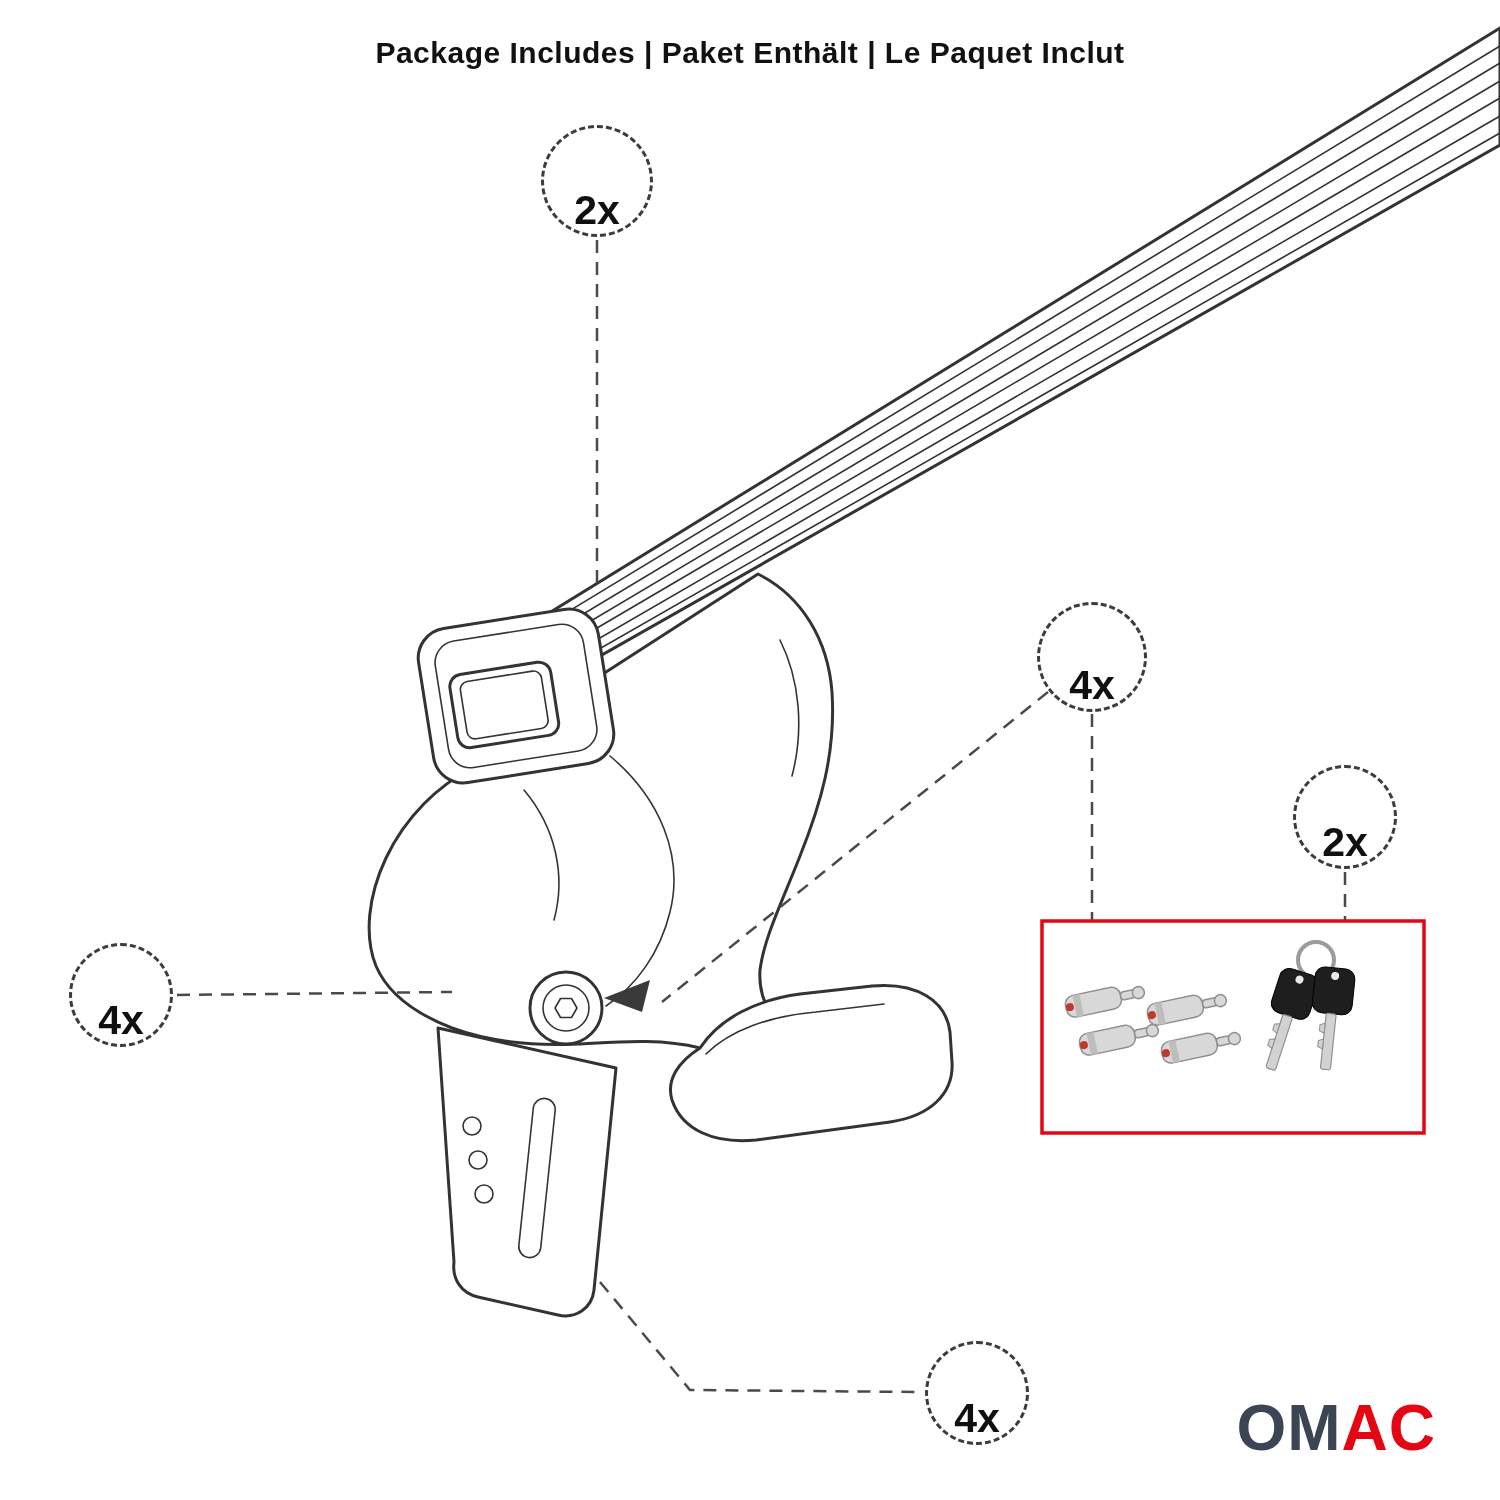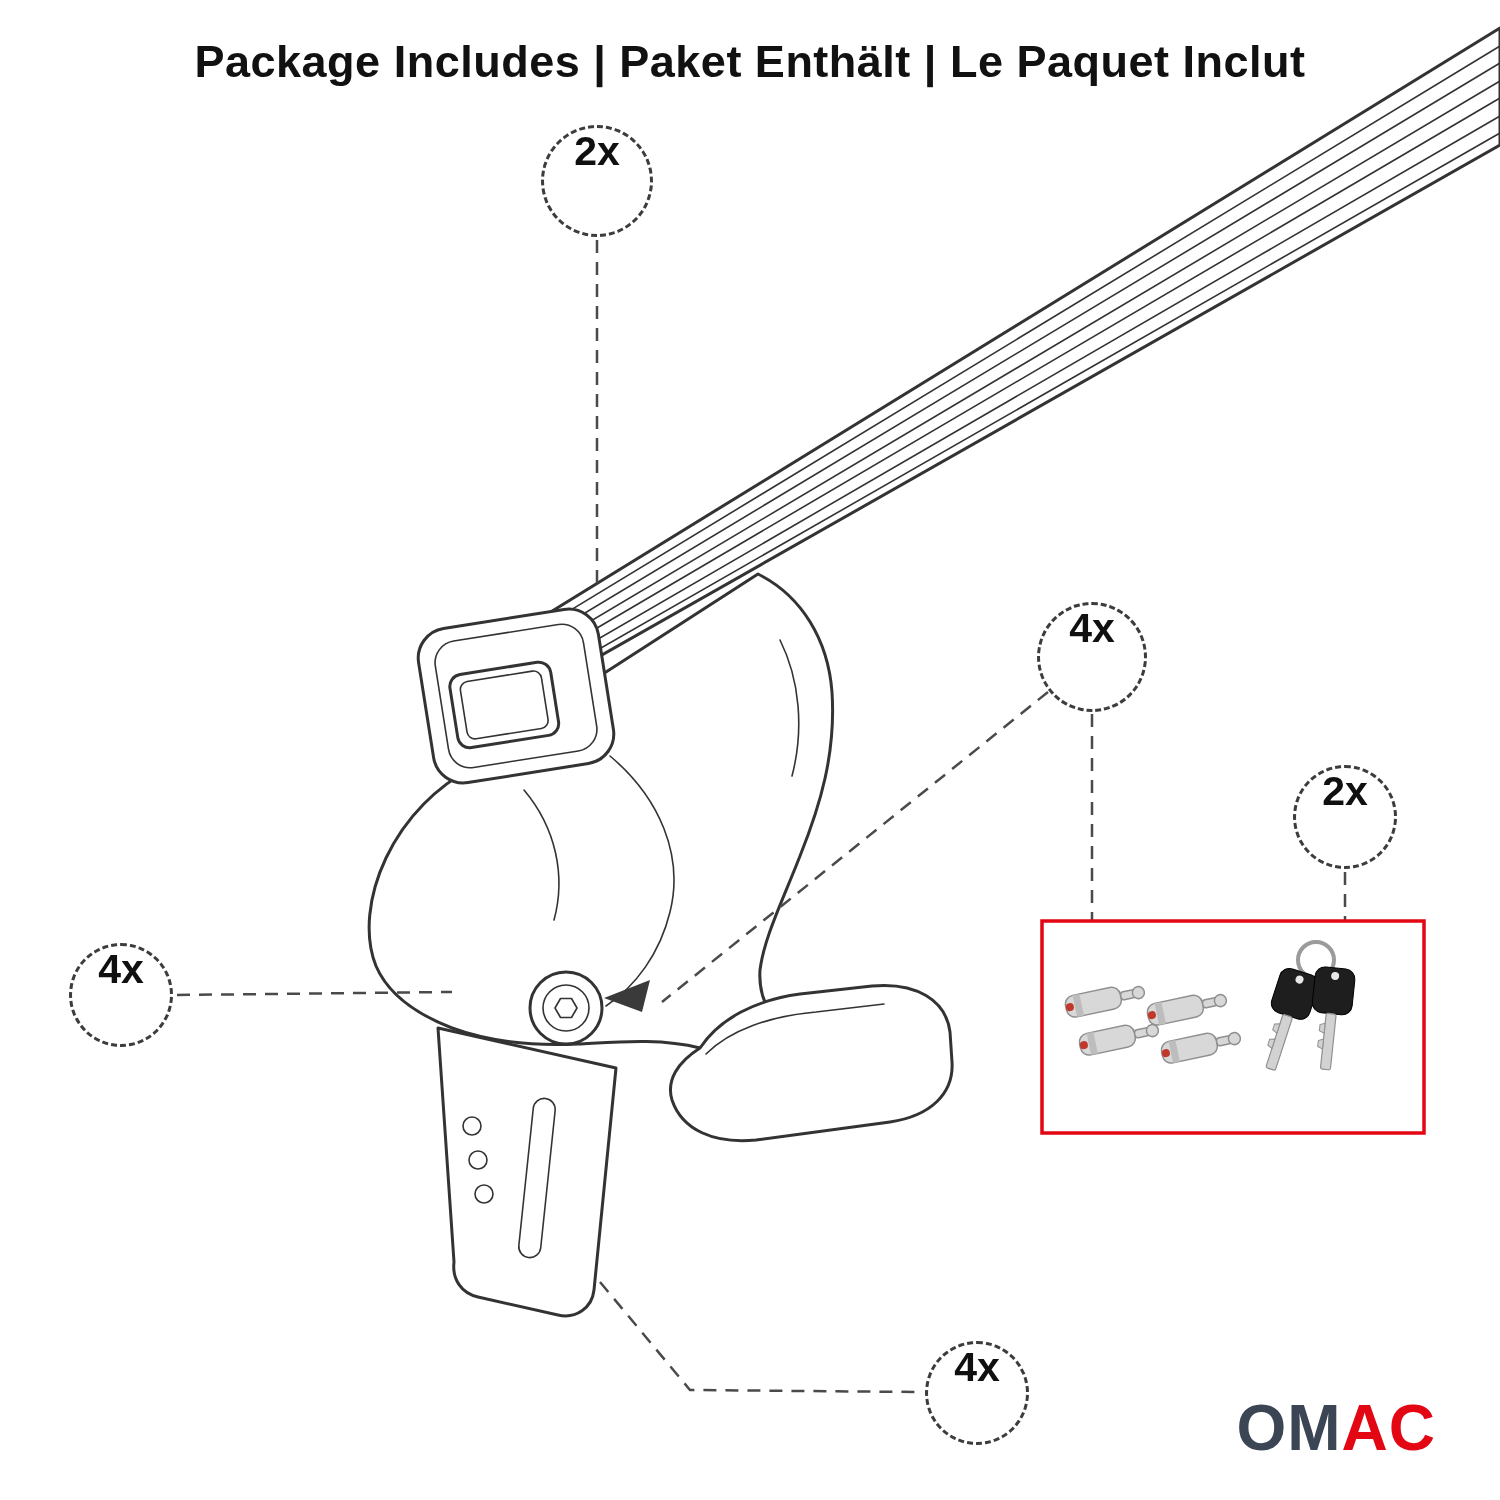--- a/index.html
+++ b/index.html
@@ -13,35 +13,35 @@
     background: #ffffff;
     overflow: hidden;
   }
 
   .title {
     position: absolute;
     top: 36px;
     left: 0;
     width: 100%;
     text-align: center;
-    font-size: 45px;
+    font-size: 30px;
     font-weight: 700;
     letter-spacing: 0.5px;
     color: var(--text, #111111);
   }
 
   .art { position: absolute; left: 0; top: 0; }
 
   .callout {
     position: absolute;
     border: 3px dashed #3c3c3c;
     border-radius: 50%;
     background: #ffffff;
     display: flex;
-    align-items: flex-start;
+    align-items: flex-end;
     justify-content: center;
     font-weight: 700;
     font-size: 41px;
     color: #101010;
   }
 
   .logo {
     position: absolute;
     right: 64px;
     bottom: 40px;

